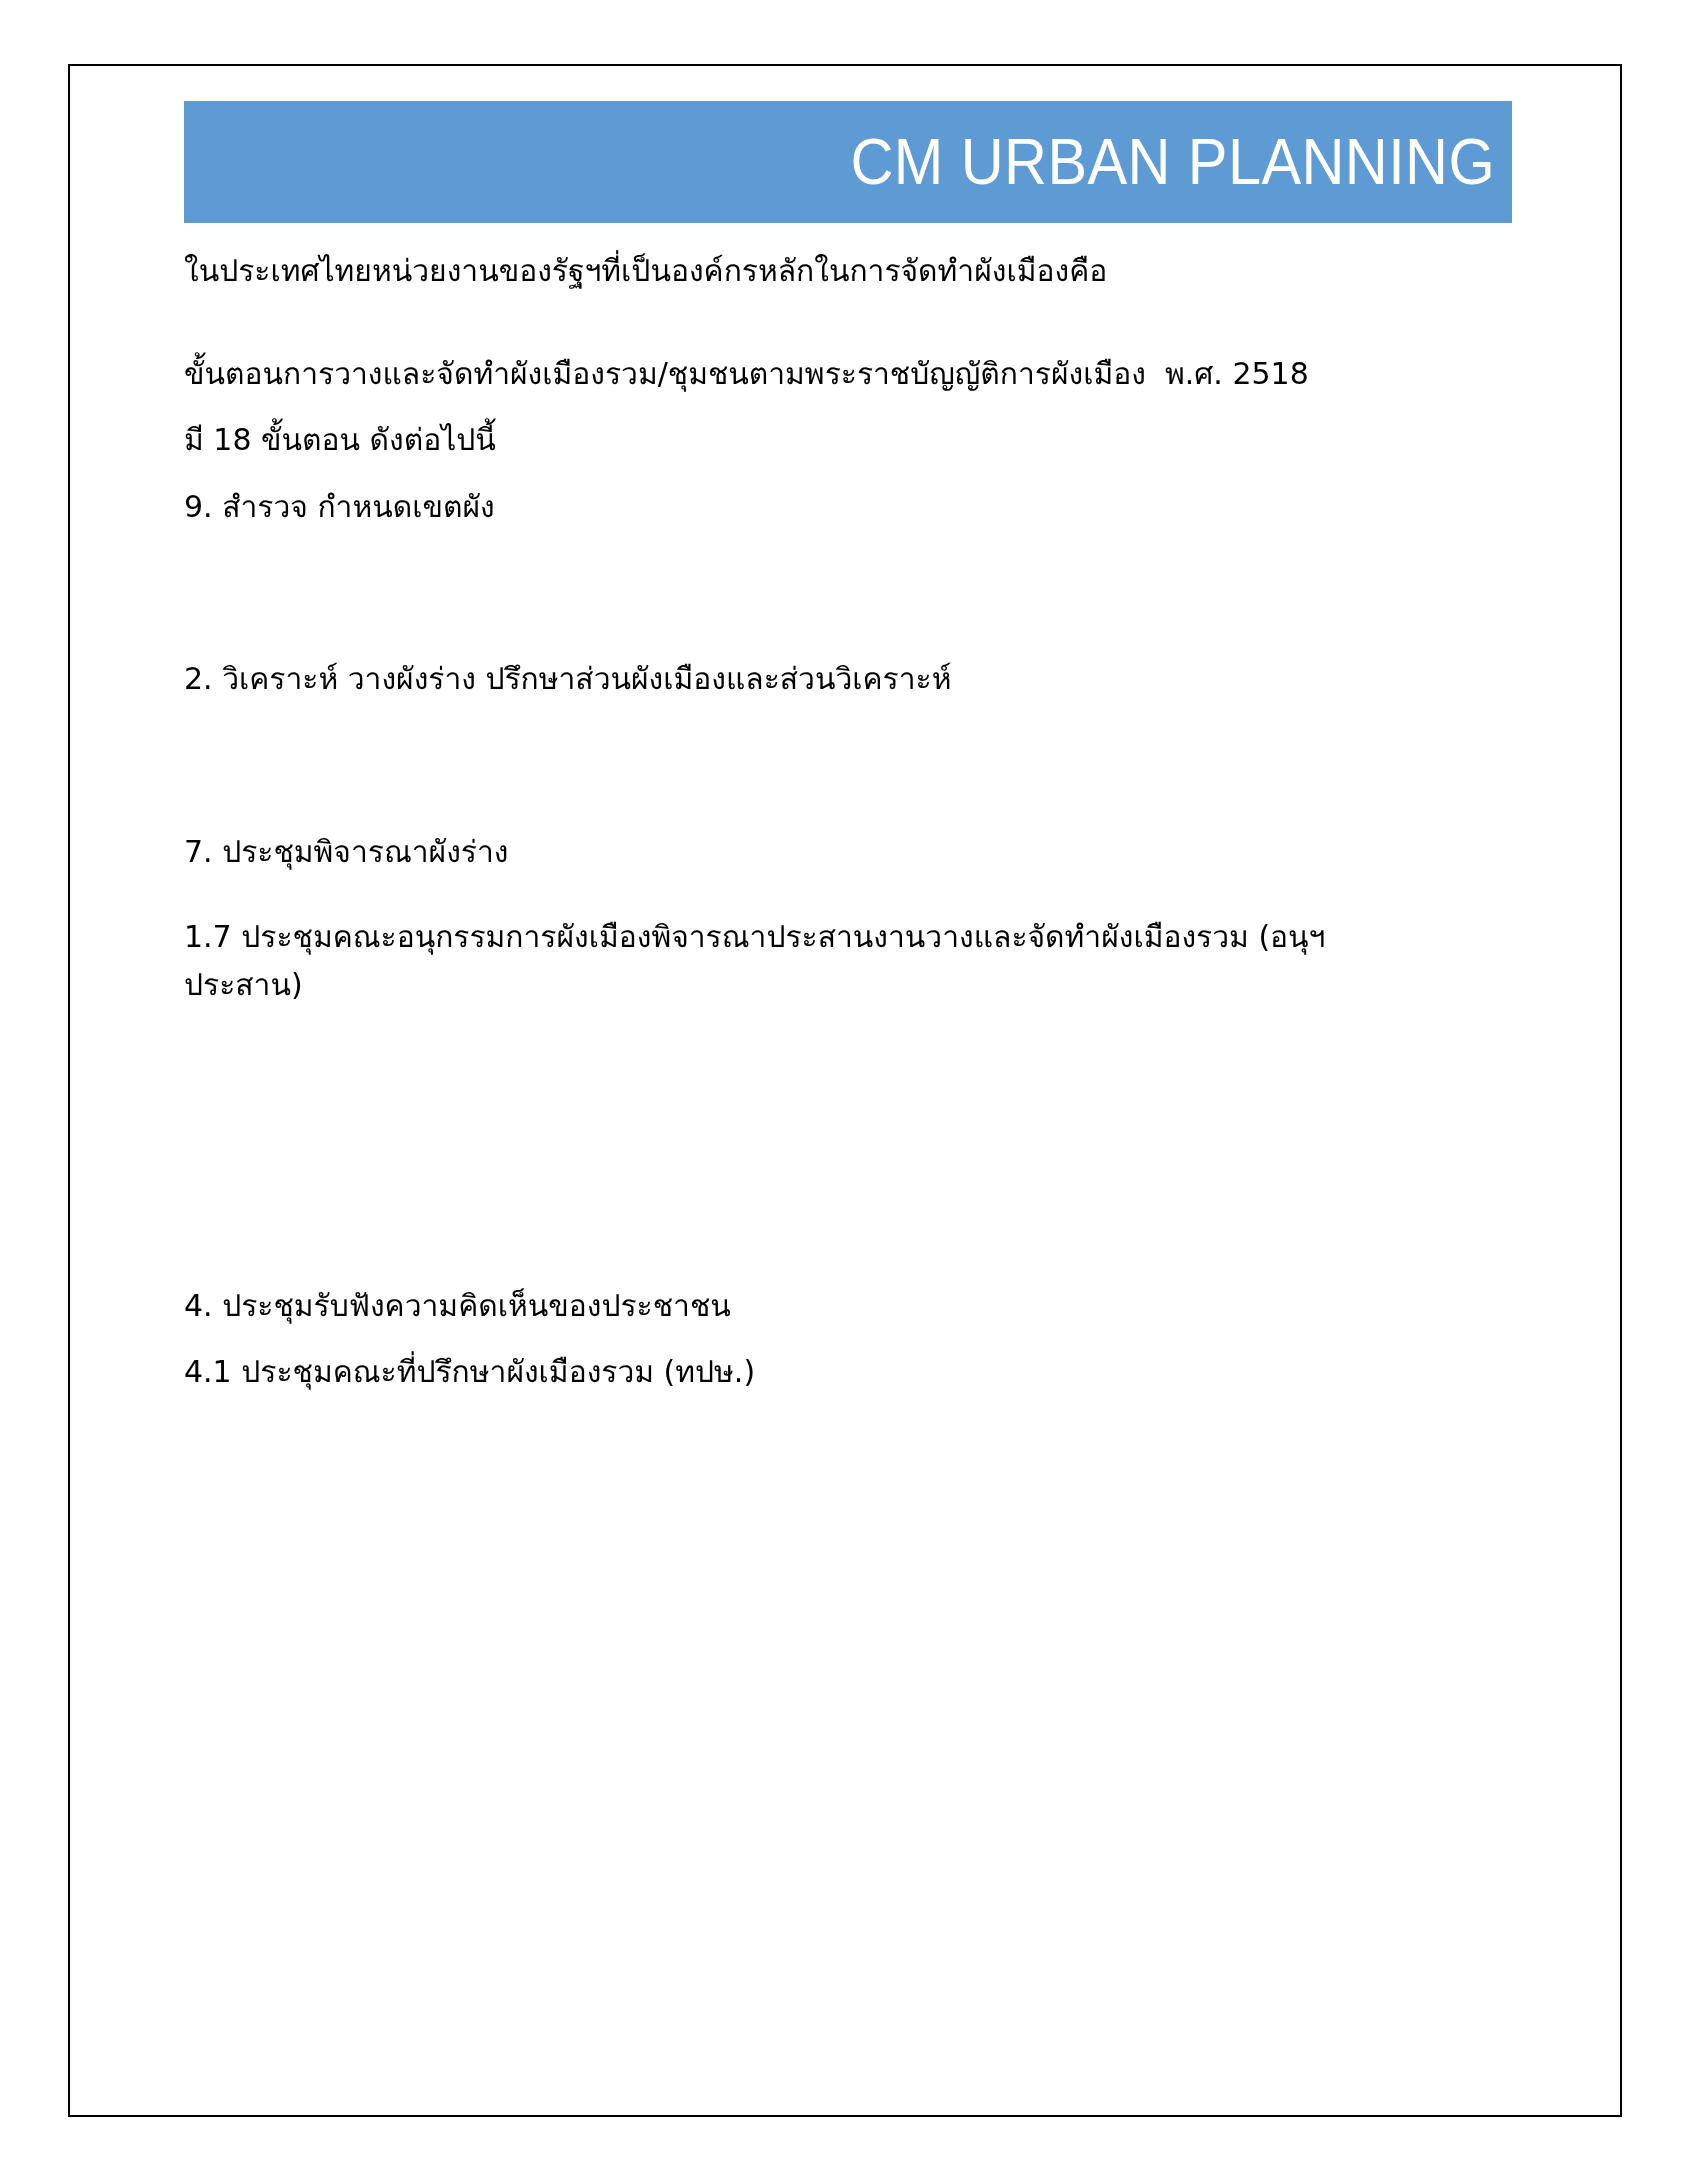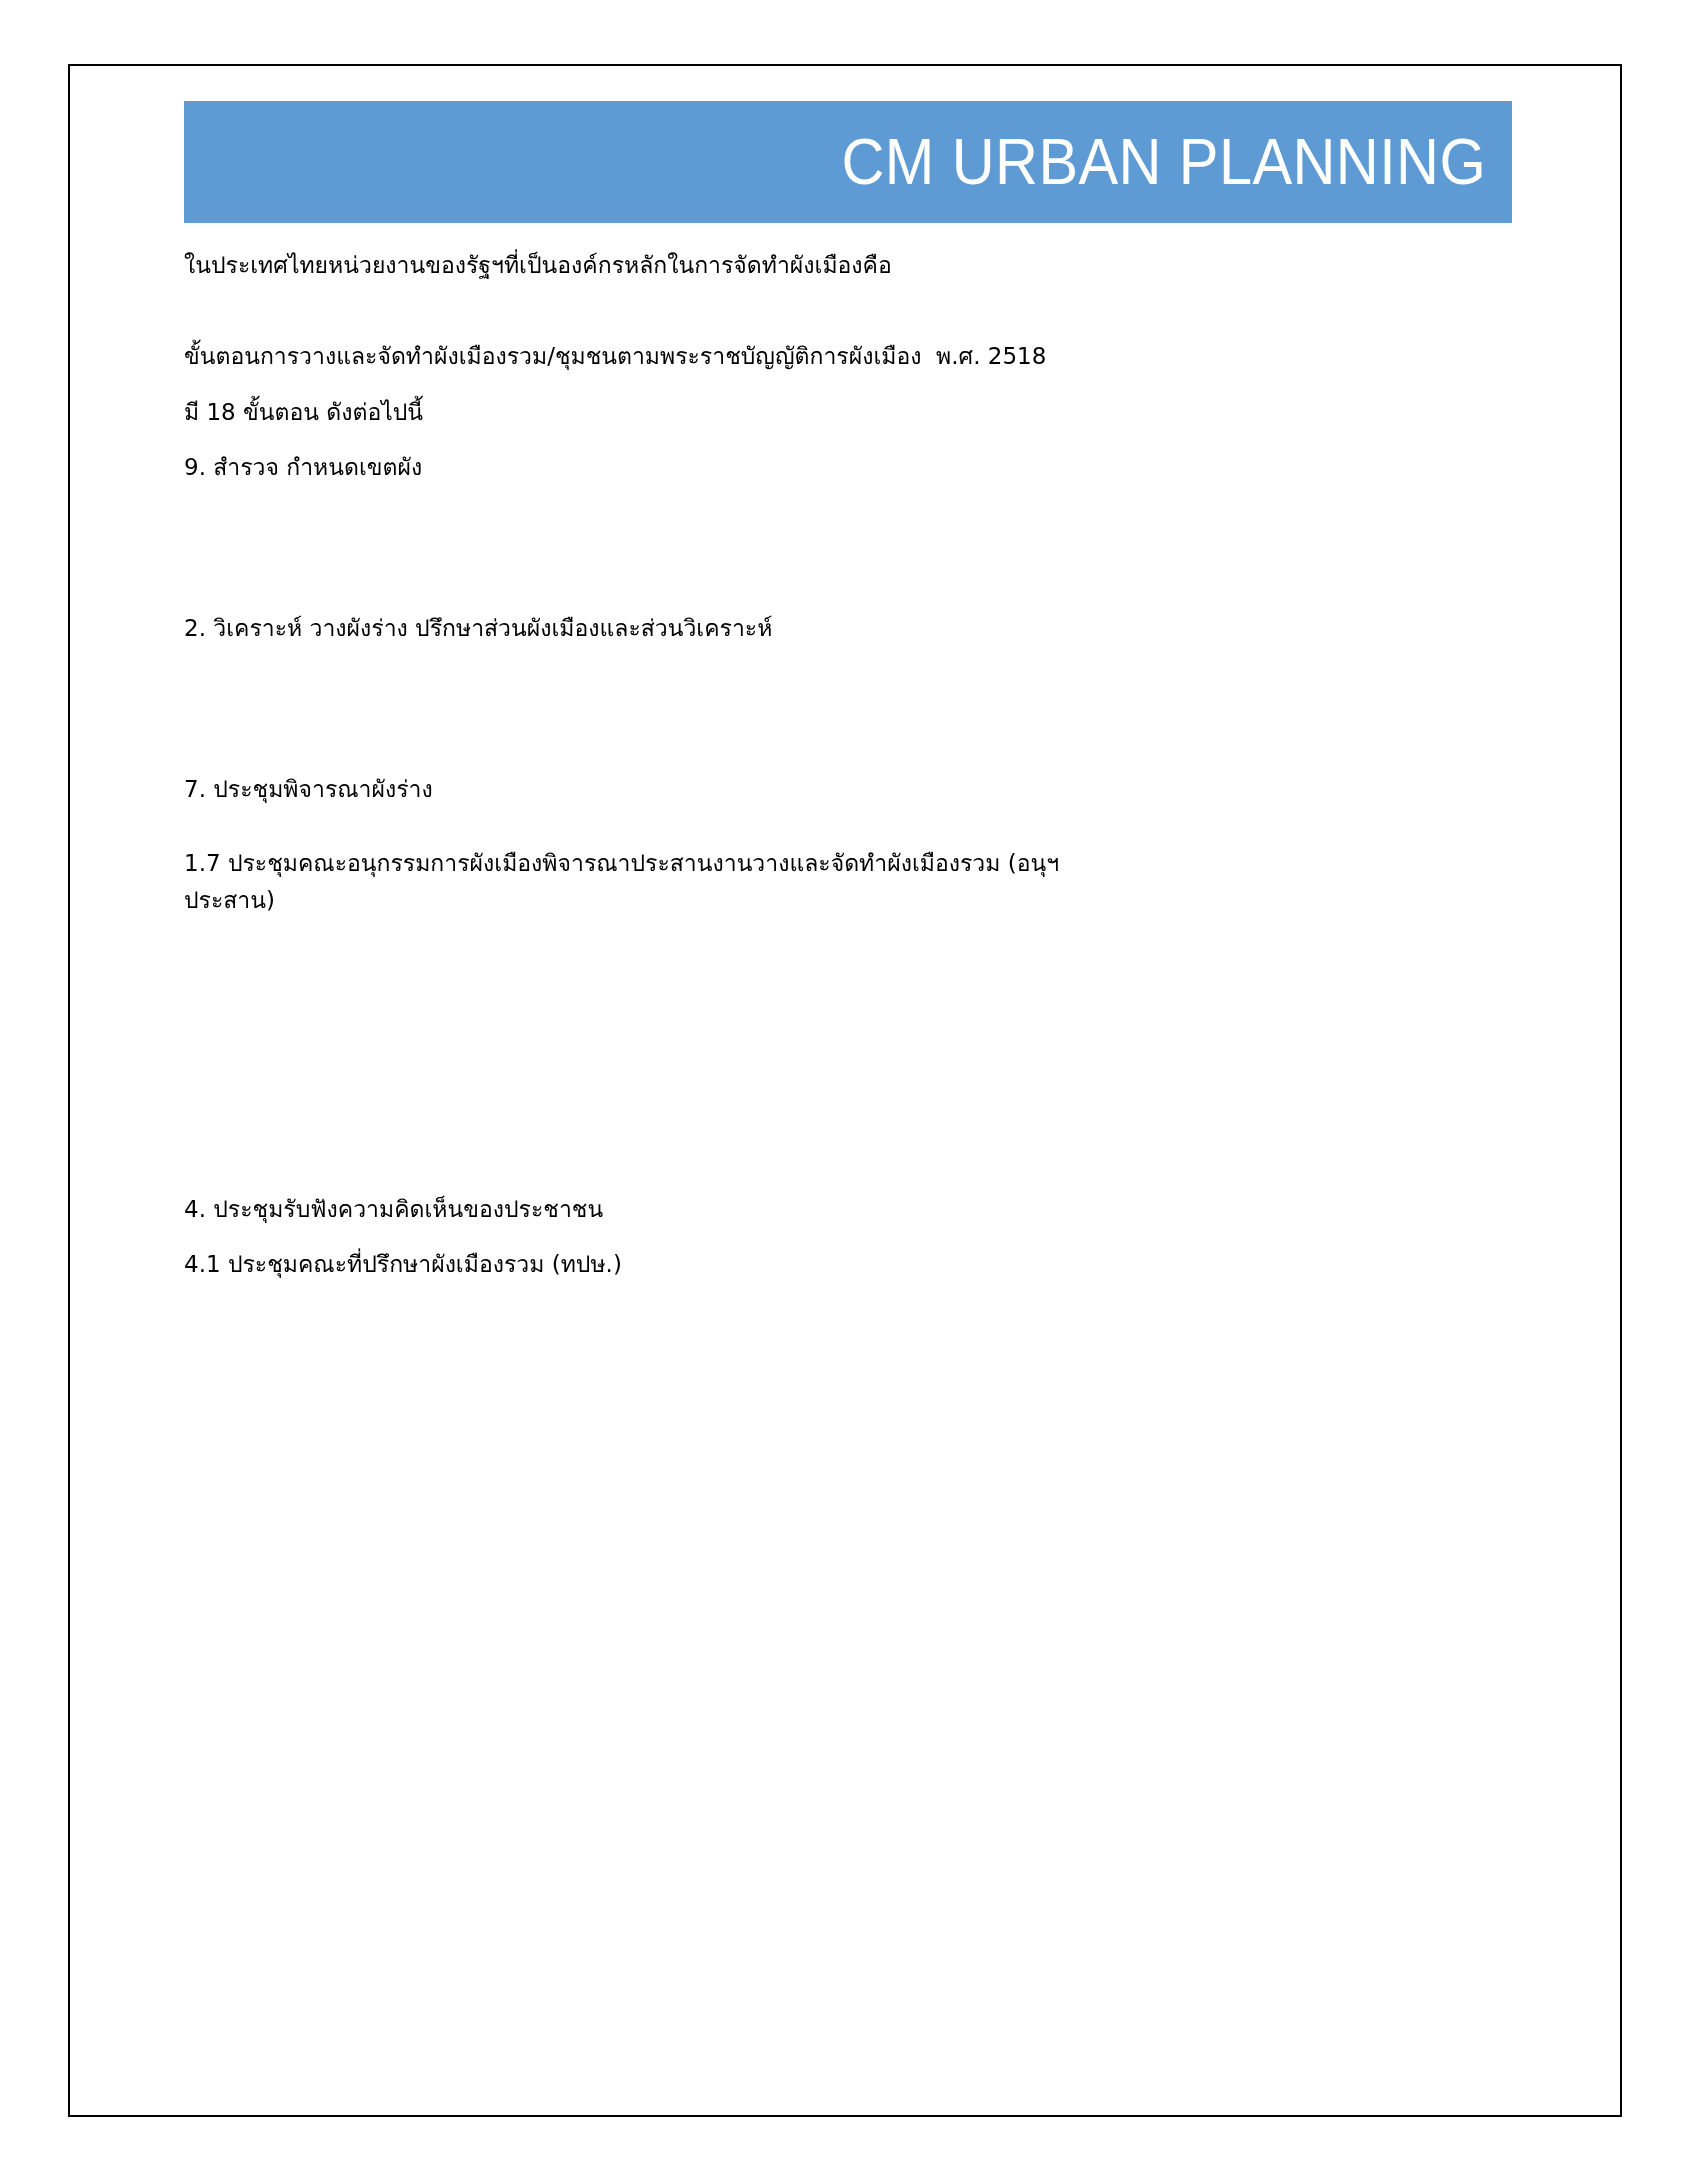--- a/index.html
+++ b/index.html
@@ -27,21 +27,21 @@
   #title-banner {
     position: absolute;
     left: 114px;
     top: 35px;
     width: 1328px;
     height: 122px;
     background: #5e9bd5;
     display: flex;
     align-items: center;
     justify-content: flex-end;
-    padding-right: 26px;
+    padding-right: 17px;
   }
 
   #title-text {
     color: #ffffff;
     font-family: "Liberation Sans", "DejaVu Sans", sans-serif;
     font-size: 64px;
     font-weight: 400;
     line-height: 1;
     letter-spacing: 0.4px;
     transform: scaleX(0.93);
@@ -52,21 +52,21 @@
   
   #body-column {
     position: absolute;
     left: 114px;
     top: 181px;
     width: 1335px;
   }
 
   .para {
     font-family: "DejaVu Sans", "Liberation Sans", sans-serif;
-    font-size: 23px;
+    font-size: 30px;
     line-height: 1.62;
     color: #000000;
     white-space: pre-wrap;
   }
 
   .para.bold { font-weight: 400; }
 
   
   .gap-sm  { height: 18px; }
   .gap-lg  { height: 124px; }

